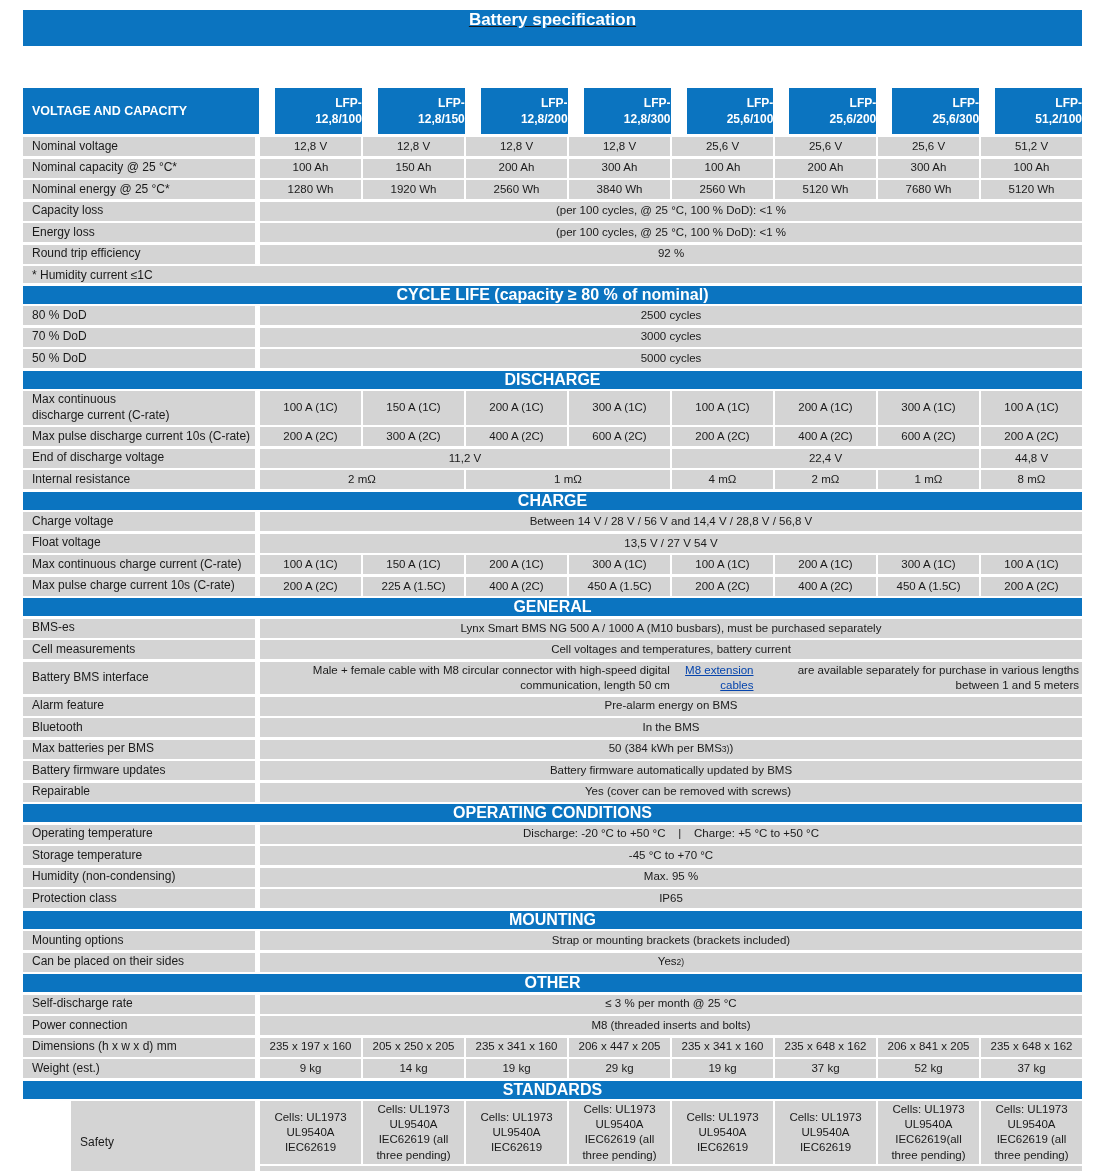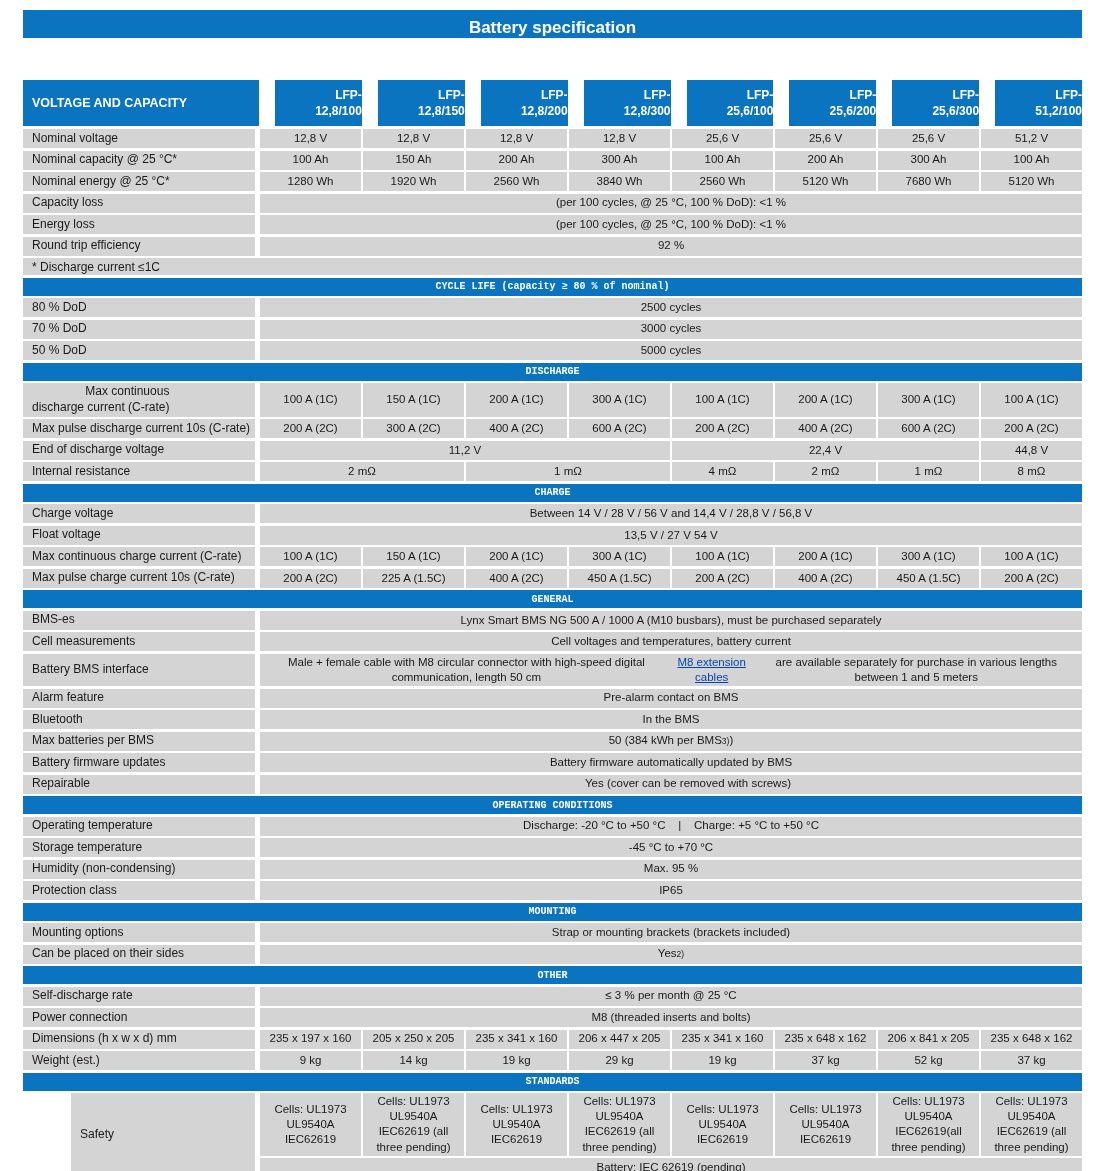--- a/index.html
+++ b/index.html
@@ -5,30 +5,30 @@
   :root{
     --header-blue:#0b74c0;
     --row-grey:#d4d4d4;
     --footnote-grey:#e7e7e7;
     --link-blue:#0645ad;
     --text-dark:#1a1a1a;
   }
   html,body{margin:0;padding:0;background:#fff;}
   body{width:1105px;font-family:"Liberation Sans",sans-serif;color:var(--text-dark);}
   .sheet{margin:10px 23px 0;width:1059px;}
-  .title-bar{height:28px;background:var(--header-blue);display:flex;align-items:flex-end;justify-content:center;margin-bottom:4px;}
+  .title-bar{height:36px;background:var(--header-blue);display:flex;align-items:flex-start;justify-content:center;margin-bottom:4px;text-decoration:underline;}
   .title-bar span{color:#fff;font-weight:bold;font-size:17px;}
   .col-header{display:grid;grid-template-columns:236px repeat(8,1fr);column-gap:16px;margin-bottom:3px;margin-top:42px;}
   .hcell{background:var(--header-blue);color:#fff;font-weight:bold;font-size:12px;display:flex;flex-direction:column;align-items:flex-end;justify-content:center;height:46px;line-height:1.35;text-align:center;}
   .hcell.hlabel{align-items:flex-start;padding-left:9px;font-size:12.5px;}
-  .secbar{background:var(--header-blue);color:#fff;font-weight:bold;font-size:10px;height:18px;display:flex;align-items:center;justify-content:center;margin:1px 0 2.5px;font-family:Liberation Mono, monospace;}
+  .secbar{background:var(--header-blue);color:#fff;font-weight:bold;font-size:16px;height:18px;display:flex;align-items:center;justify-content:center;margin:1px 0 2.5px;}
   .row{display:grid;grid-template-columns:235px repeat(8,1fr);column-gap:2px;margin-bottom:2.5px;}
   .row.sub{row-gap:2.5px;}
   .cell{background:var(--row-grey);min-height:17px;padding:1px 3px;display:flex;align-items:center;justify-content:center;text-align:center;font-size:11.5px;line-height:1.32;}
-  .cell.label{justify-content:flex-start;text-align:right;padding-left:9px;padding-right:4px;font-size:12px;border-right:3px solid #fff;}
+  .cell.label{justify-content:flex-start;text-align:left;padding-left:9px;padding-right:4px;font-size:12px;border-right:3px solid #fff;}
   .note-row{background:var(--row-grey);min-height:17px;display:flex;align-items:center;padding-left:9px;font-size:12px;margin-bottom:2.5px;}
   sup{line-height:0;font-size:8.5px;}
   a.lnk{color:var(--link-blue);text-decoration:underline;cursor:pointer;}
 </style>
 </head>
 <body>
 
 <div class="sheet">
   <div class="title-bar">
     <span>Battery specification</span>
@@ -107,21 +107,21 @@
         <div class="cell" style="grid-column: span 8;">(per 100 cycles, @ 25 °C, 100 % DoD): &lt;1 %</div>
       </div>
       <div class="row">
         <div class="cell label">Energy loss</div>
         <div class="cell" style="grid-column: span 8;">(per 100 cycles, @ 25 °C, 100 % DoD): &lt;1 %</div>
       </div>
       <div class="row">
         <div class="cell label">Round trip efficiency</div>
         <div class="cell" style="grid-column: span 8; text-align: right;">92 %</div>
       </div>
-      <div class="note-row">* Discharge current ≤1C</div>
+      <div class="note-row">* Humidity current ≤1C</div>
       <div class="secbar">CYCLE LIFE (capacity ≥ 80 % of nominal)</div>
       <div class="row">
         <div class="cell label">80 % DoD</div>
         <div class="cell" style="grid-column: span 8;">2500 cycles</div>
       </div>
       <div class="row">
         <div class="cell label">70 % DoD</div>
         <div class="cell" style="grid-column: span 8;">3000 cycles</div>
       </div>
       <div class="row">
@@ -201,25 +201,25 @@
       <div class="row">
         <div class="cell label">BMS-es</div>
         <div class="cell" style="grid-column: span 8;">Lynx Smart BMS NG 500 A / 1000 A (M10 busbars), must be purchased separately</div>
       </div>
       <div class="row">
         <div class="cell label">Cell measurements</div>
         <div class="cell" style="grid-column: span 8;">Cell voltages and temperatures, battery current</div>
       </div>
       <div class="row">
         <div class="cell label">Battery BMS interface</div>
-        <div class="cell" style="grid-column: span 8;">Male + female cable with M8 circular connector with high-speed digital communication, length 50 cm<br><a class="lnk" href="#">M8 extension cables</a> are available separately for purchase in various lengths between 1 and 5 meters</div>
+        <div class="cell" style="grid-column: span 8; text-align: right;">Male + female cable with M8 circular connector with high-speed digital communication, length 50 cm<br><a class="lnk" href="#">M8 extension cables</a> are available separately for purchase in various lengths between 1 and 5 meters</div>
       </div>
       <div class="row">
         <div class="cell label">Alarm feature</div>
-        <div class="cell" style="grid-column: span 8;">Pre-alarm contact on BMS</div>
+        <div class="cell" style="grid-column: span 8;">Pre-alarm energy on BMS</div>
       </div>
       <div class="row">
         <div class="cell label">Bluetooth</div>
         <div class="cell" style="grid-column: span 8;">In the BMS</div>
       </div>
       <div class="row">
         <div class="cell label">Max batteries per BMS</div>
         <div class="cell" style="grid-column: span 8;">50 (384 kWh per BMS <sup>3)</sup>)</div>
       </div>
       <div class="row">

